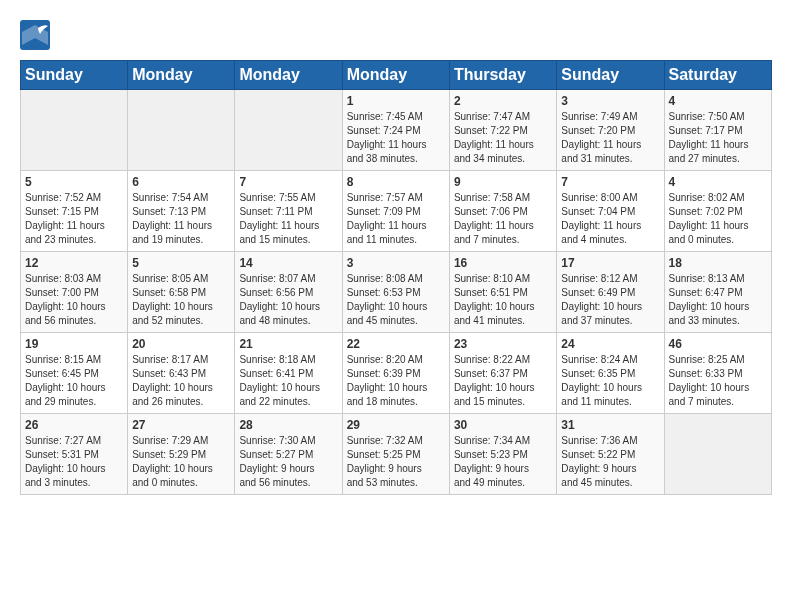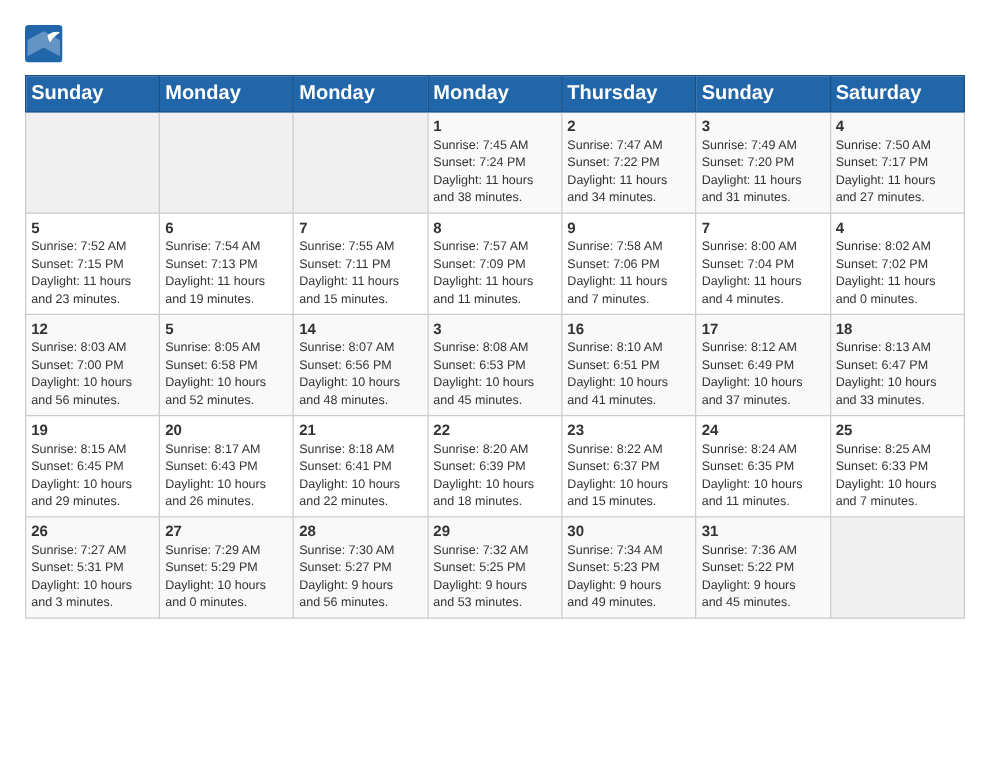--- a/index.html
+++ b/index.html
@@ -218,21 +218,21 @@
         </td>
         <td>
           <span class="day-num">23</span>
           <div class="day-info">Sunrise: 8:22 AM<br>Sunset: 6:37 PM<br>Daylight: 10 hours<br>and 15 minutes.</div>
         </td>
         <td>
           <span class="day-num">24</span>
           <div class="day-info">Sunrise: 8:24 AM<br>Sunset: 6:35 PM<br>Daylight: 10 hours<br>and 11 minutes.</div>
         </td>
         <td>
-          <span class="day-num">25</span>
+          <span class="day-num">46</span>
           <div class="day-info">Sunrise: 8:25 AM<br>Sunset: 6:33 PM<br>Daylight: 10 hours<br>and 7 minutes.</div>
         </td>
       </tr>
       <tr>
         <td>
           <span class="day-num">26</span>
           <div class="day-info">Sunrise: 7:27 AM<br>Sunset: 5:31 PM<br>Daylight: 10 hours<br>and 3 minutes.</div>
         </td>
         <td>
           <span class="day-num">27</span>

